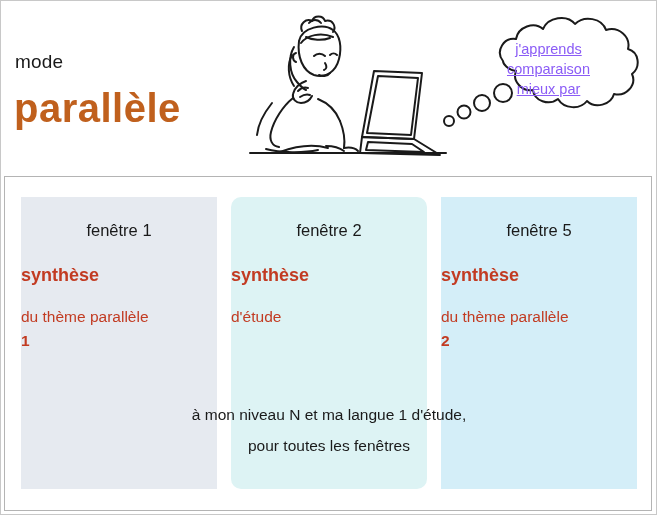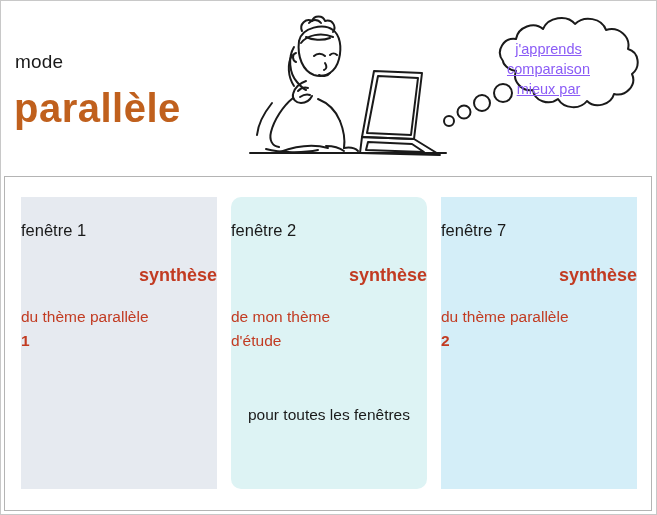--- a/index.html
+++ b/index.html
@@ -105,29 +105,30 @@
   }
   .col-1 { left: 16px;  background: #e6eaf0; }
   .col-2 { left: 226px; background: #ddf3f4; border-radius: 10px; }
   .col-3 { left: 436px; background: #d4eef8; }
 
   .col-title {
     position: absolute;
     top: 24px;
     left: 0;
     width: 196px;
+    text-align: center;
     font-size: 16.5px;
     color: #1a1a1a;
   }
   .col-synth {
     position: absolute;
     top: 68px;
     left: 0;
     width: 196px;
-    text-align: right;
+    text-align: left;
     font-size: 18px;
     font-weight: bold;
     color: #c23b22;
   }
   .col-sub {
     position: absolute;
     top: 108px;
     left: 0;
     width: 196px;
     font-size: 15.5px;
@@ -249,34 +250,34 @@
         <div class="col-sub">
           <div>du thème parallèle</div>
           <div class="strong">1</div>
         </div>
       </div>
 
       <div class="col col-2">
         <div class="col-title">fenêtre 2</div>
         <div class="col-synth">synthèse</div>
         <div class="col-sub">
-          <div>de mon thème</div>
           <div>d'étude</div>
         </div>
       </div>
 
       <div class="col col-3">
-        <div class="col-title">fenêtre 7</div>
+        <div class="col-title">fenêtre 5</div>
         <div class="col-synth">synthèse</div>
         <div class="col-sub">
           <div>du thème parallèle</div>
           <div class="strong">2</div>
         </div>
       </div>
 
       <div class="footer-lines">
+        <div class="footer-line">à mon niveau N  et ma langue 1 d'étude,</div>
         <div class="footer-line">pour toutes les fenêtres</div>
       </div>
 
     </div>
   </div>
 
 </div>
 
 </body></html>

